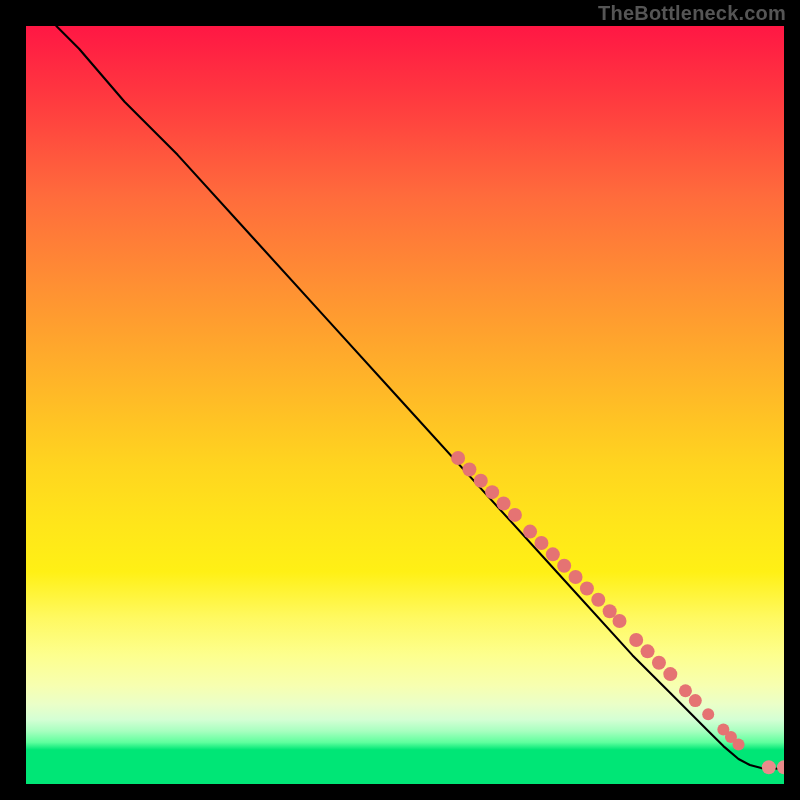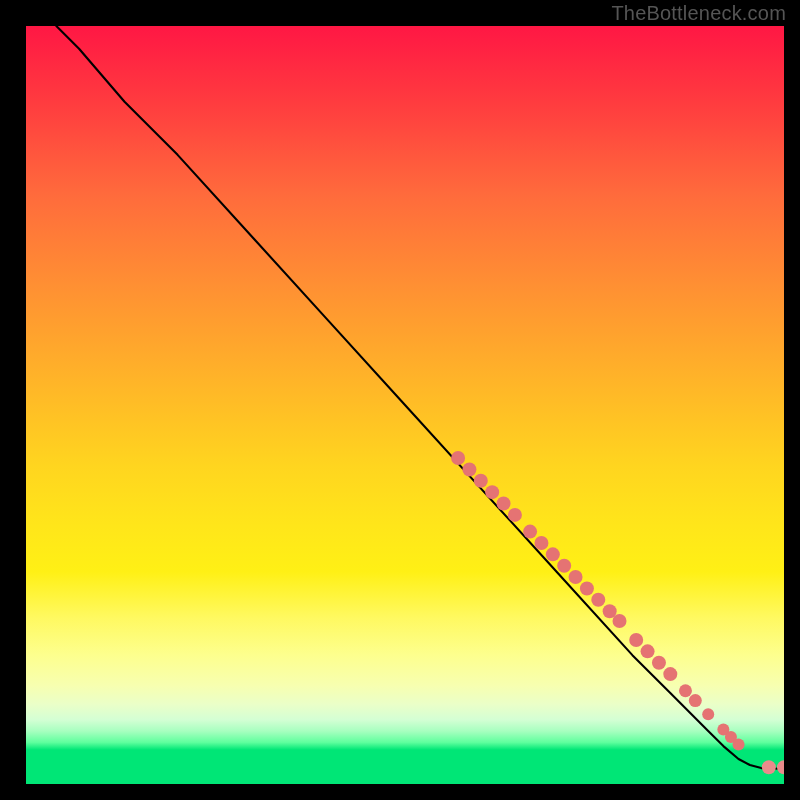--- a/index.html
+++ b/index.html
@@ -18,20 +18,21 @@
     background: #000;
   }
   .watermark {
     position: absolute;
     top: 2px;
     right: 14px;
     color: #555;
     font-size: 20px;
     letter-spacing: 0.2px;
     z-index: 3;
+    font-weight: bold;
   }
   .plot {
     position: absolute;
     left: 26px;
     top: 26px;
     width: 758px;
     height: 758px;
     background: linear-gradient(
       to bottom,
       #ff1744 0%,

